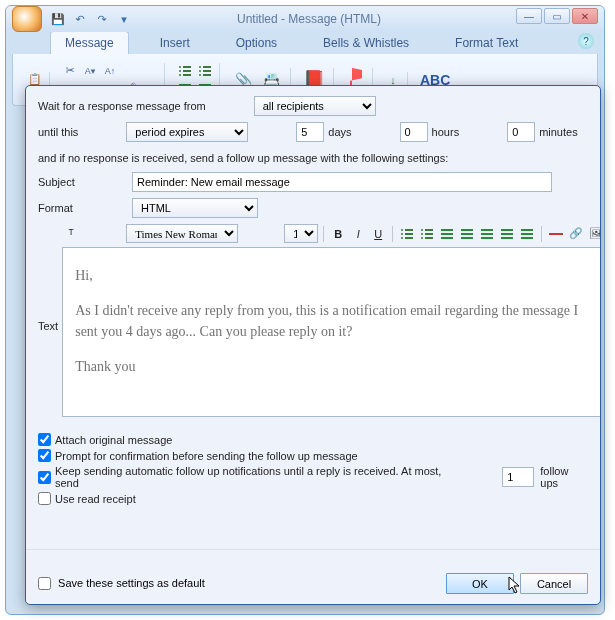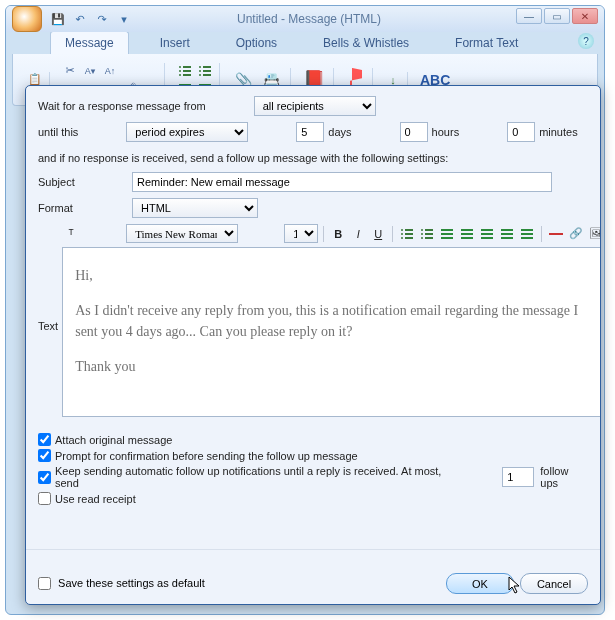--- a/index.html
+++ b/index.html
@@ -125,21 +125,21 @@
   }
   .editor p { margin-bottom:14px;}
   .checks { margin-top:0; }
   .checks label{ display:flex; align-items:center; margin-bottom:3px;}
   .inline-num { width:32px; margin:0 6px;}
   .divider { height:12px; border-top:1px solid #d8e0ec; margin:6px -6px;}
   .dlg-footer { padding:6px 12px 10px; display:flex; align-items:center;}
   .dlg-footer .spacer{flex:1;}
   .btn {
     min-width:68px; height:21px; padding:0 12px;
-    border:1px solid #8aa6c6; border-radius:10px;
+    border:1px solid #8aa6c6; border-radius:1px;
     background:linear-gradient(#fefeff,#e5edf7);
     font:inherit; margin-left:6px;
   }
   .btn.primary{ background:linear-gradient(#eaf4ff,#bde0ff); border-color:#5a9ad8;}
   .cursor {
     position:absolute; width:14px; height:20px;
     left:508px; top:576px; pointer-events:none;
   }
   .cursor svg{width:100%;height:100%;}
 </style>

